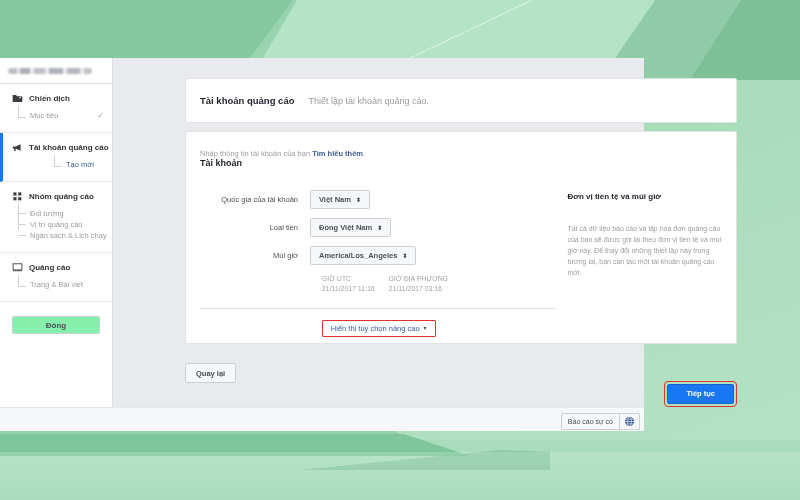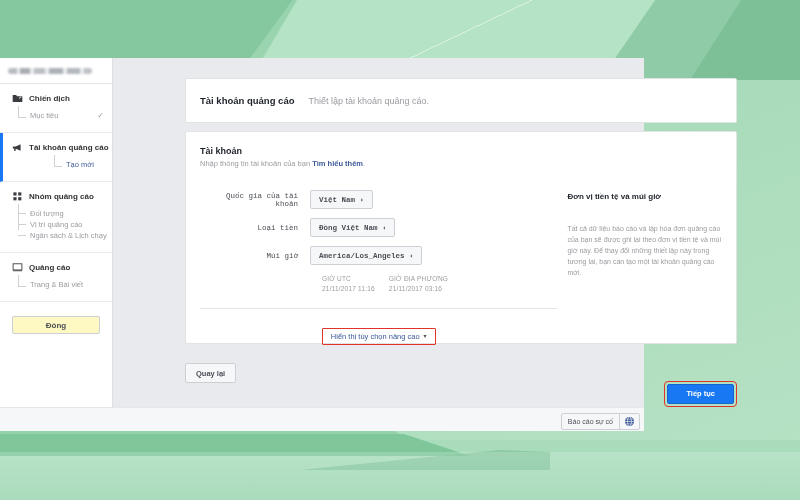--- a/index.html
+++ b/index.html
@@ -121,21 +121,21 @@
   .subtree-item {
     position: relative; padding-left: 30px; font-size: 7.5px;
     color: #9a9ca0; line-height: 11px; height: 11px;
   }
   .subtree-item::before {
     content: ""; position: absolute; left: 18px; top: 5px;
     width: 8px; height: 1px; background: #cfd1d5;
   }
   #close-btn-wrap { padding: 14px 12px 0 12px; }
   #close-btn {
-    width: 88px; height: 18px; background: #fef9c3;
+    width: 88px; height: 18px; background: #86efac;
     border: 1px solid #ccd0d5; border-radius: 2px;
     font-size: 8px; font-weight: bold; color: #4b4f56;
     display: flex; align-items: center; justify-content: center;
     font-family: "Liberation Sans", sans-serif;
   }
 
   
   #main { position: absolute; left: 113px; top: 0; right: 0; bottom: 0; }
   .card {
     position: absolute; left: 72px; width: 552px;
@@ -146,21 +146,21 @@
   #hdr-title { font-size: 9.5px; font-weight: bold; color: #1d2129; }
   #hdr-sub { font-size: 9px; color: #9a9ca0; margin-left: 14px; }
 
   #card-body { top: 73px; height: 213px; padding: 14px 14px 0 14px; }
   #sect-title { font-size: 9px; font-weight: bold; color: #1d2129; }
   #sect-sub { font-size: 7.5px; color: #9a9ca0; margin-top: 3px; }
   #sect-sub b { color: #3b5998; font-weight: bold; }
 
   #form-area { display: flex; margin-top: 22px; }
   #form-left { width: 370px; }
-  .frow { display: flex; align-items: center; margin-bottom: 9px; font-family: Liberation Mono, monospace; }
+  .frow { display: flex; align-items: center; margin-bottom: 9px; }
   .flabel {
     width: 110px; text-align: right; padding-right: 12px;
     font-size: 7.5px; color: #4b4f56;
   }
   .fselect {
     height: 19px; background: #f6f7f8;
     border: 1px solid #ccd0d5; border-radius: 2px;
     display: inline-flex; align-items: center; gap: 5px;
     padding: 0 8px; font-size: 7.5px; font-weight: bold; color: #4b4f56; justify-content: flex-end;
   }
@@ -168,21 +168,21 @@
 
   #times { display: flex; margin-left: 122px; margin-top: 4px; gap: 14px; }
   .tcol { font-size: 6.5px; color: #9a9ca0; line-height: 10px; letter-spacing: .2px; }
   .tcol .tlabel { text-transform: uppercase; }
 
   #divider { margin: 14px 0 0 0; height: 1px; background: #e5e6e9; }
 
   #adv-wrap { display: flex; justify-content: center; margin-top: 11px; }
   #adv-box {
     border: 1.5px solid #e0342a; padding: 3px 8px; border-radius: 1px;
-    font-size: 7.5px; color: #3b5998; display: inline-flex; align-items: flex-start; gap: 4px; margin-top: 8px;
+    font-size: 7.5px; color: #3b5998; display: inline-flex; align-items: flex-start; gap: 4px;
   }
   #form-right { width: 170px; padding-left: 10px; padding-top: 2px; }
   #right-title { font-size: 8px; font-weight: bold; color: #1d2129; margin-bottom: 22px; }
   #right-body { font-size: 7px; color: #9a9ca0; line-height: 11px; }
 
   #footer-row {
     position: absolute; left: 72px; width: 552px; top: 300px;
     height: 30px; display: flex; align-items: center; justify-content: space-between;
   }
   #back-btn {
@@ -309,24 +309,24 @@
   </div>
 
   <div id="main">
 
     <div class="card" id="card-header">
       <span id="hdr-title">Tài khoản quảng cáo</span>
       <span id="hdr-sub">Thiết lập tài khoản quảng cáo.</span>
     </div>
 
     <div class="card" id="card-body">
-      <div id="sect-title">Tài khoản</div>
       <div id="sect-sub">
         <span>Nhập thông tin tài khoản của bạn </span><b>Tìm hiểu thêm</b><span>.</span>
       </div>
+      <div id="sect-title">Tài khoản</div>
 
       <div id="form-area">
         <div id="form-left">
 
           <div class="frow">
             <div class="flabel">Quốc gia của tài khoản</div>
             <div class="fselect">
               <span>Việt Nam</span>
               <span class="caret">⬍</span>
             </div>

